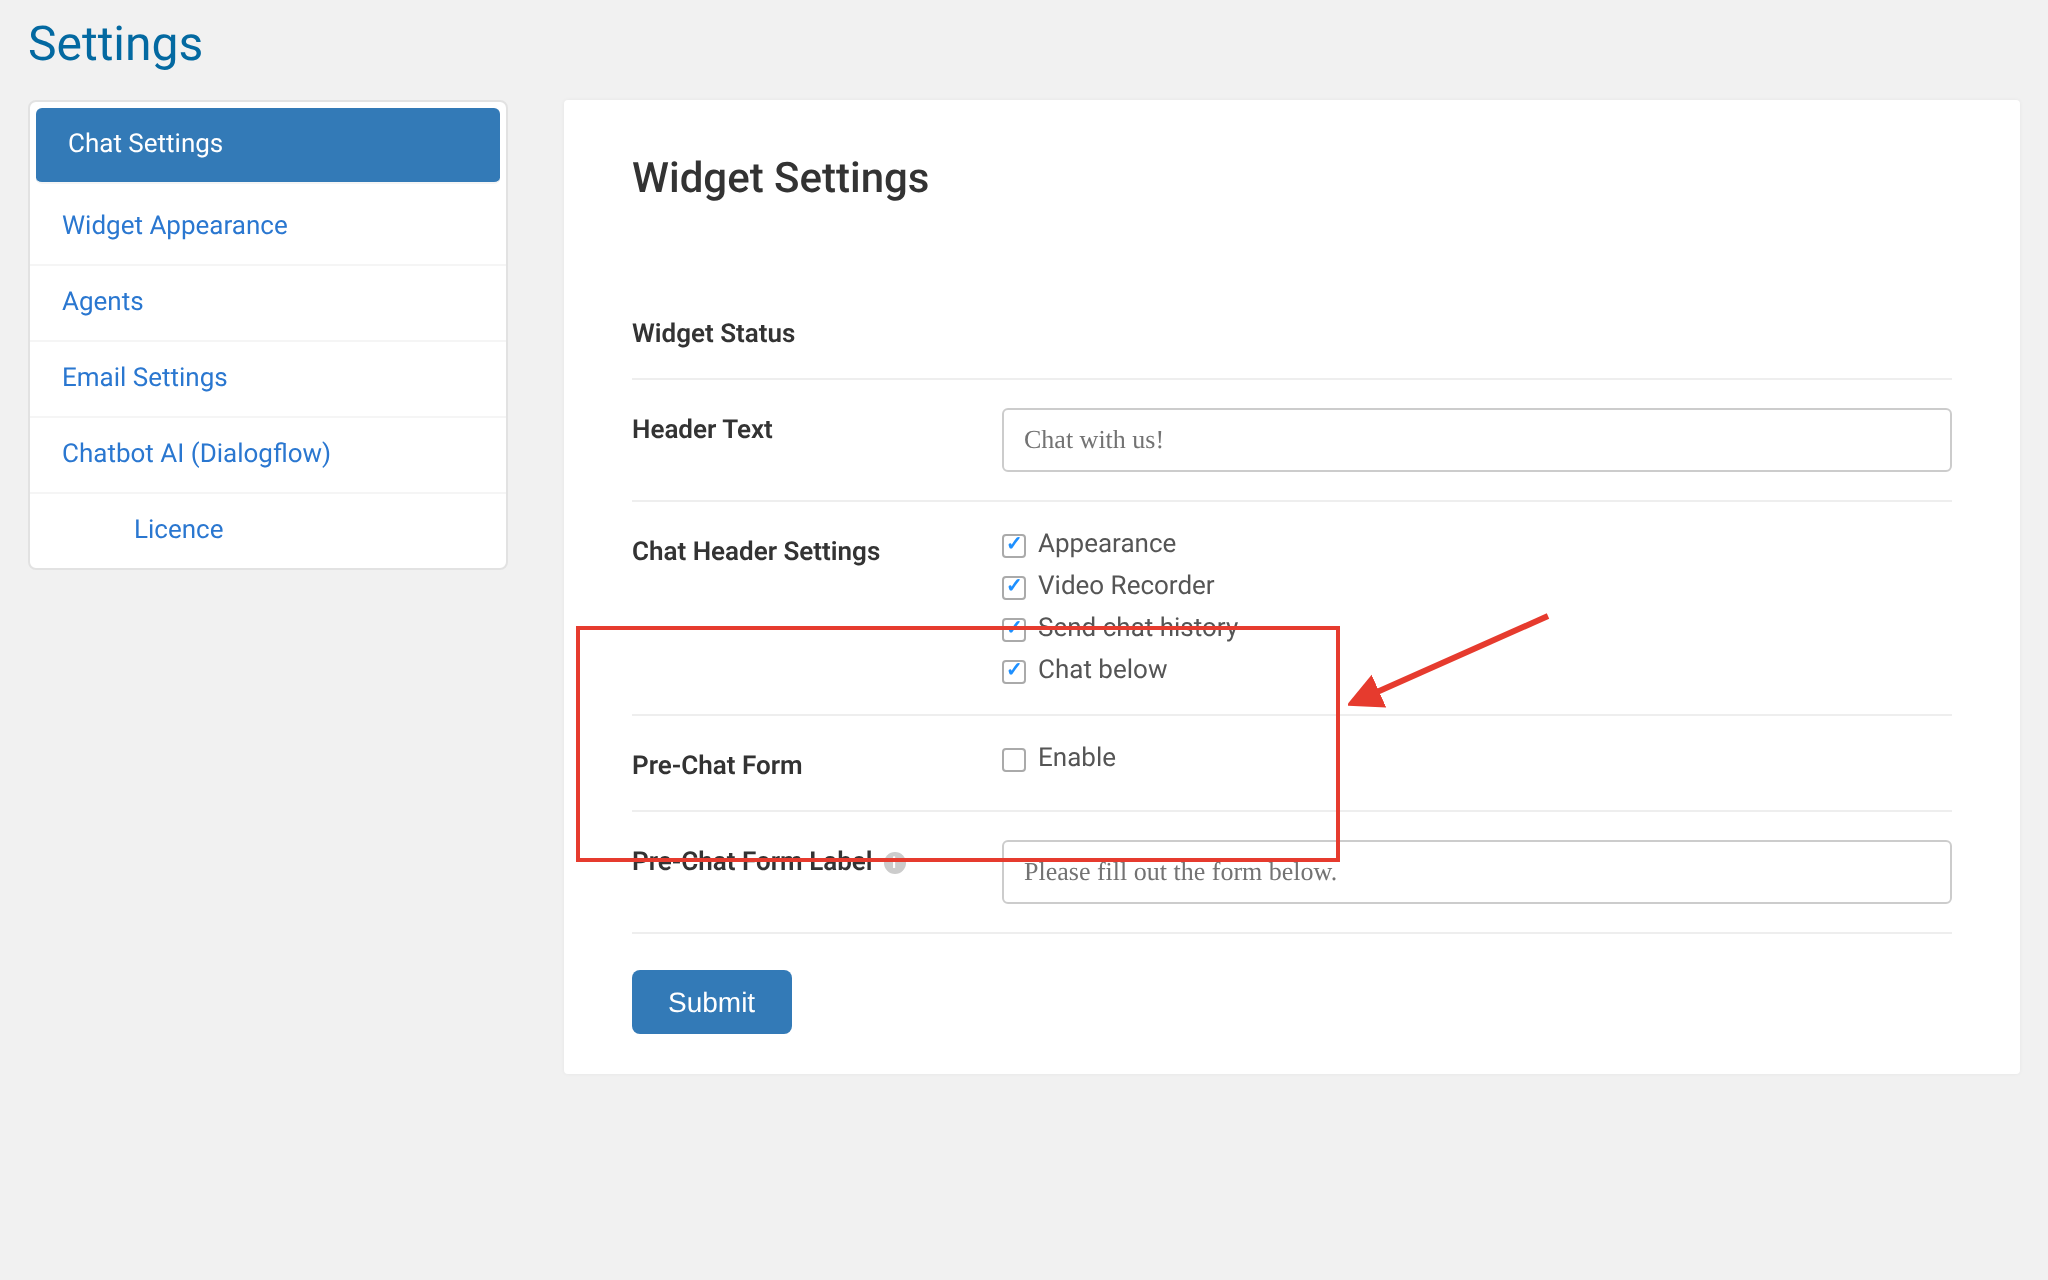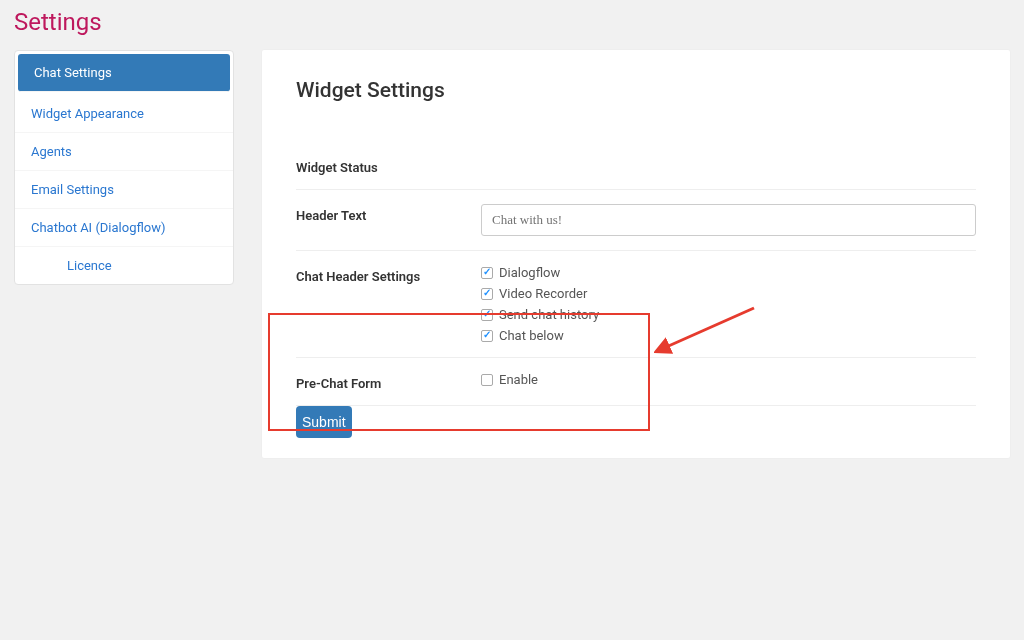--- a/index.html
+++ b/index.html
@@ -7,30 +7,30 @@
       font-family: -apple-system, BlinkMacSystemFont, "Segoe UI", Roboto, Arial, sans-serif;
       background: #f1f1f1;
       color: #333;
       width: 1024px;
       height: 640px;
       overflow: hidden;
     }
     .page-title {
       font-size: 24px;
       font-weight: 400;
-      color: #be185d;
+      color: #0369a1;
       padding: 8px 14px 14px;
     }
     .container {
       display: flex;
       gap: 28px;
       padding: 0 14px;
     }
     .sidebar {
-      width: 220px;
+      width: 240px;
       background: #fff;
       border: 1px solid #e2e2e2;
       border-radius: 4px;
       height: fit-content;
     }
     .sidebar-item {
       padding: 11px 16px;
       font-size: 13px;
       color: #2a77d0;
       cursor: pointer;
@@ -152,23 +152,24 @@
       line-height: 11px;
       text-align: center;
       vertical-align: middle;
       margin-left: 2px;
     }
     .submit-btn {
       background: #337ab7;
       color: #fff;
       border: none;
       border-radius: 4px;
-      padding: 8px 6px;
+      padding: 8px 18px;
       font-size: 14px;
       cursor: pointer;
+      margin-top: 18px;
     }
   </style>
 </head>
 <body>
 
 <div class="page-title">Settings</div>
 
 <div class="container">
 
   <div class="sidebar">
@@ -192,21 +193,21 @@
       <div class="form-control">
         <input type="text" class="text-input" value="Chat with us!" style="">
       </div>
     </div>
 
     <div class="form-row" style="position:relative;">
       <div class="form-label">Chat Header Settings</div>
       <div class="form-control">
         <div class="checkbox-line">
           <span class="cb checked"></span>
-          <span>Dialogflow</span>
+          <span>Appearance</span>
         </div>
         <div class="checkbox-line">
           <span class="cb checked"></span>
           <span>Video Recorder</span>
         </div>
         <div class="checkbox-line">
           <span class="cb checked"></span>
           <span>Send chat history</span>
         </div>
         <div class="checkbox-line">
@@ -219,20 +220,29 @@
     <div class="form-row">
       <div class="form-label">Pre-Chat Form</div>
       <div class="form-control">
         <div class="checkbox-line">
           <span class="cb"></span>
           <span>Enable</span>
         </div>
       </div>
     </div>
 
+    <div class="form-row">
+      <div class="form-label">
+        <span>Pre-Chat Form Label</span>
+        <span class="info-icon">i</span>
+      </div>
+      <div class="form-control">
+        <input type="text" class="text-input" value="Please fill out the form below." style="">
+      </div>
+    </div>
 
     <button class="submit-btn">Submit</button>
 
     <div class="highlight-box" style="left:6px; top:263px; width:382px; height:118px;"></div>
 
     <svg class="arrow" style="left:392px; top:248px; width:110px; height:60px;">
       <defs>
         <marker id="ah" markerWidth="8" markerHeight="8" refX="2" refY="3" orient="auto">
           <polygon points="0 0, 6 3, 0 6" fill="#e63b2e"></polygon>
         </marker>

